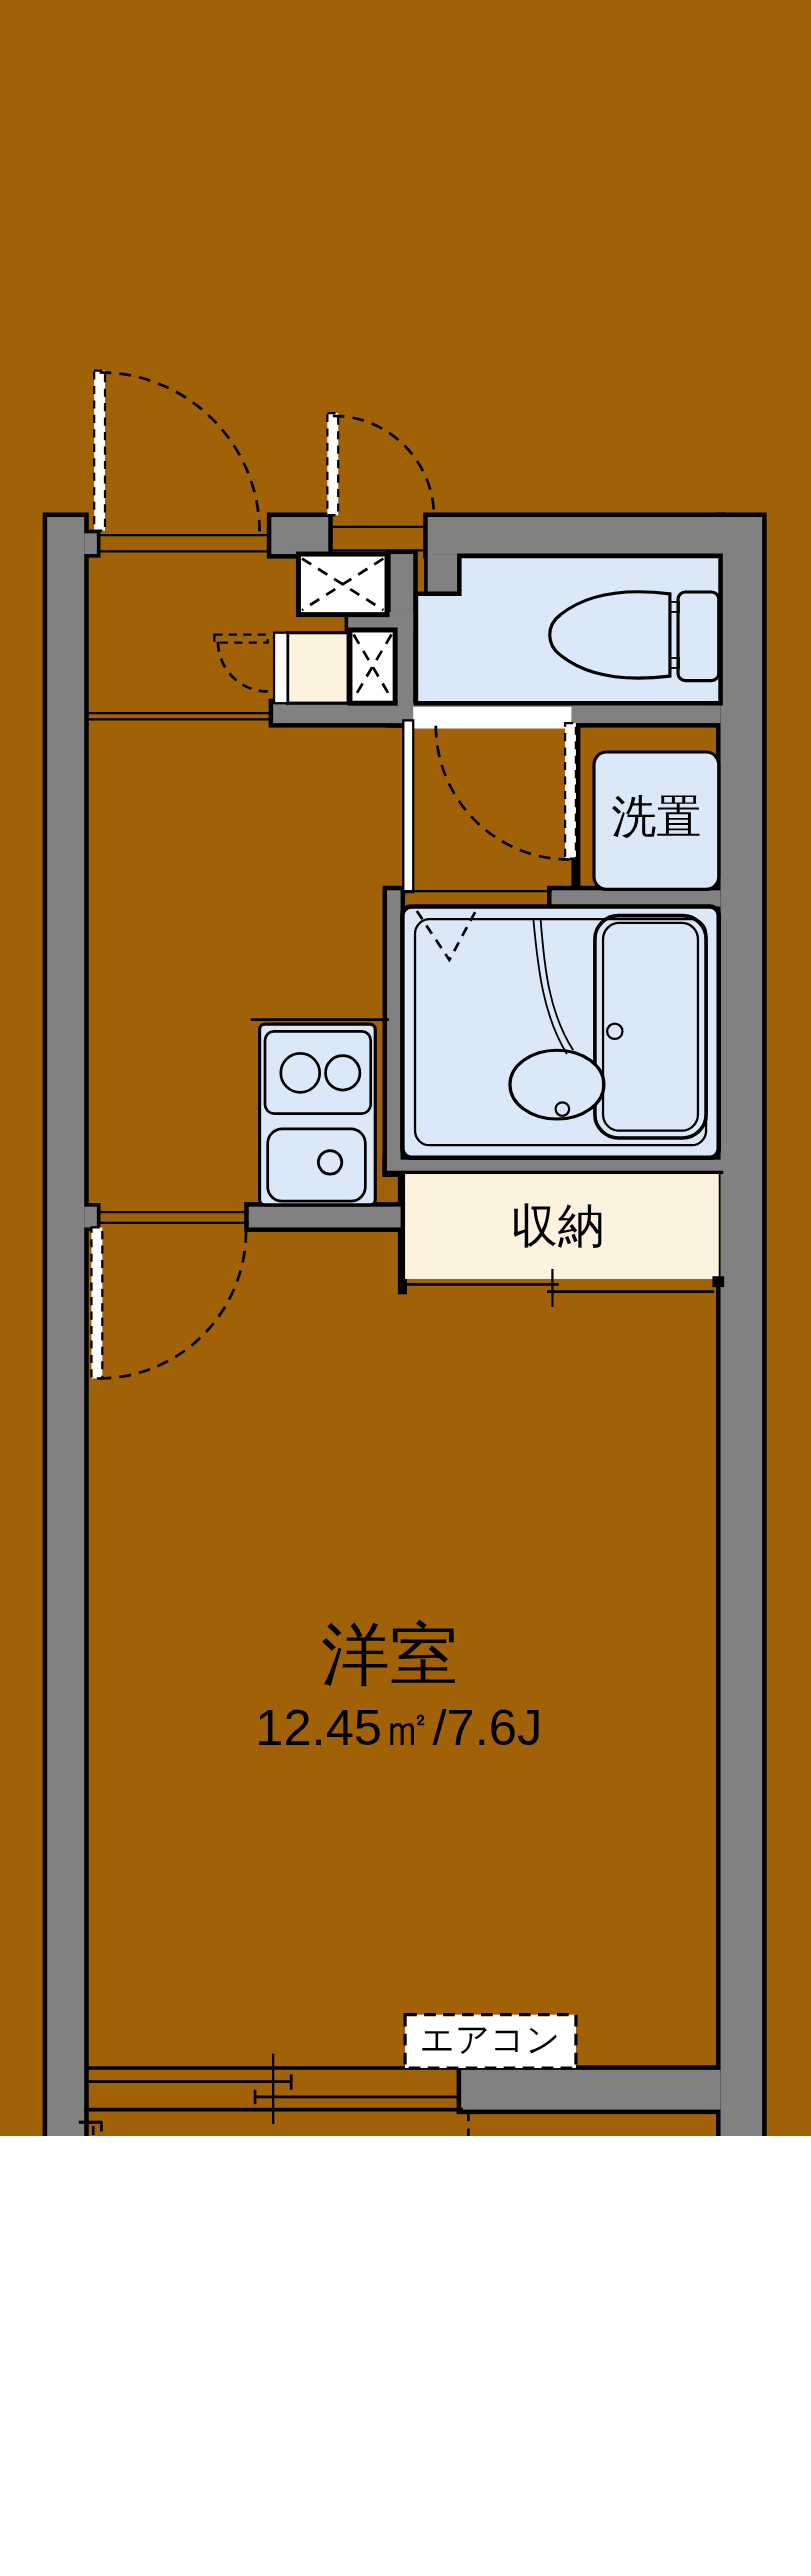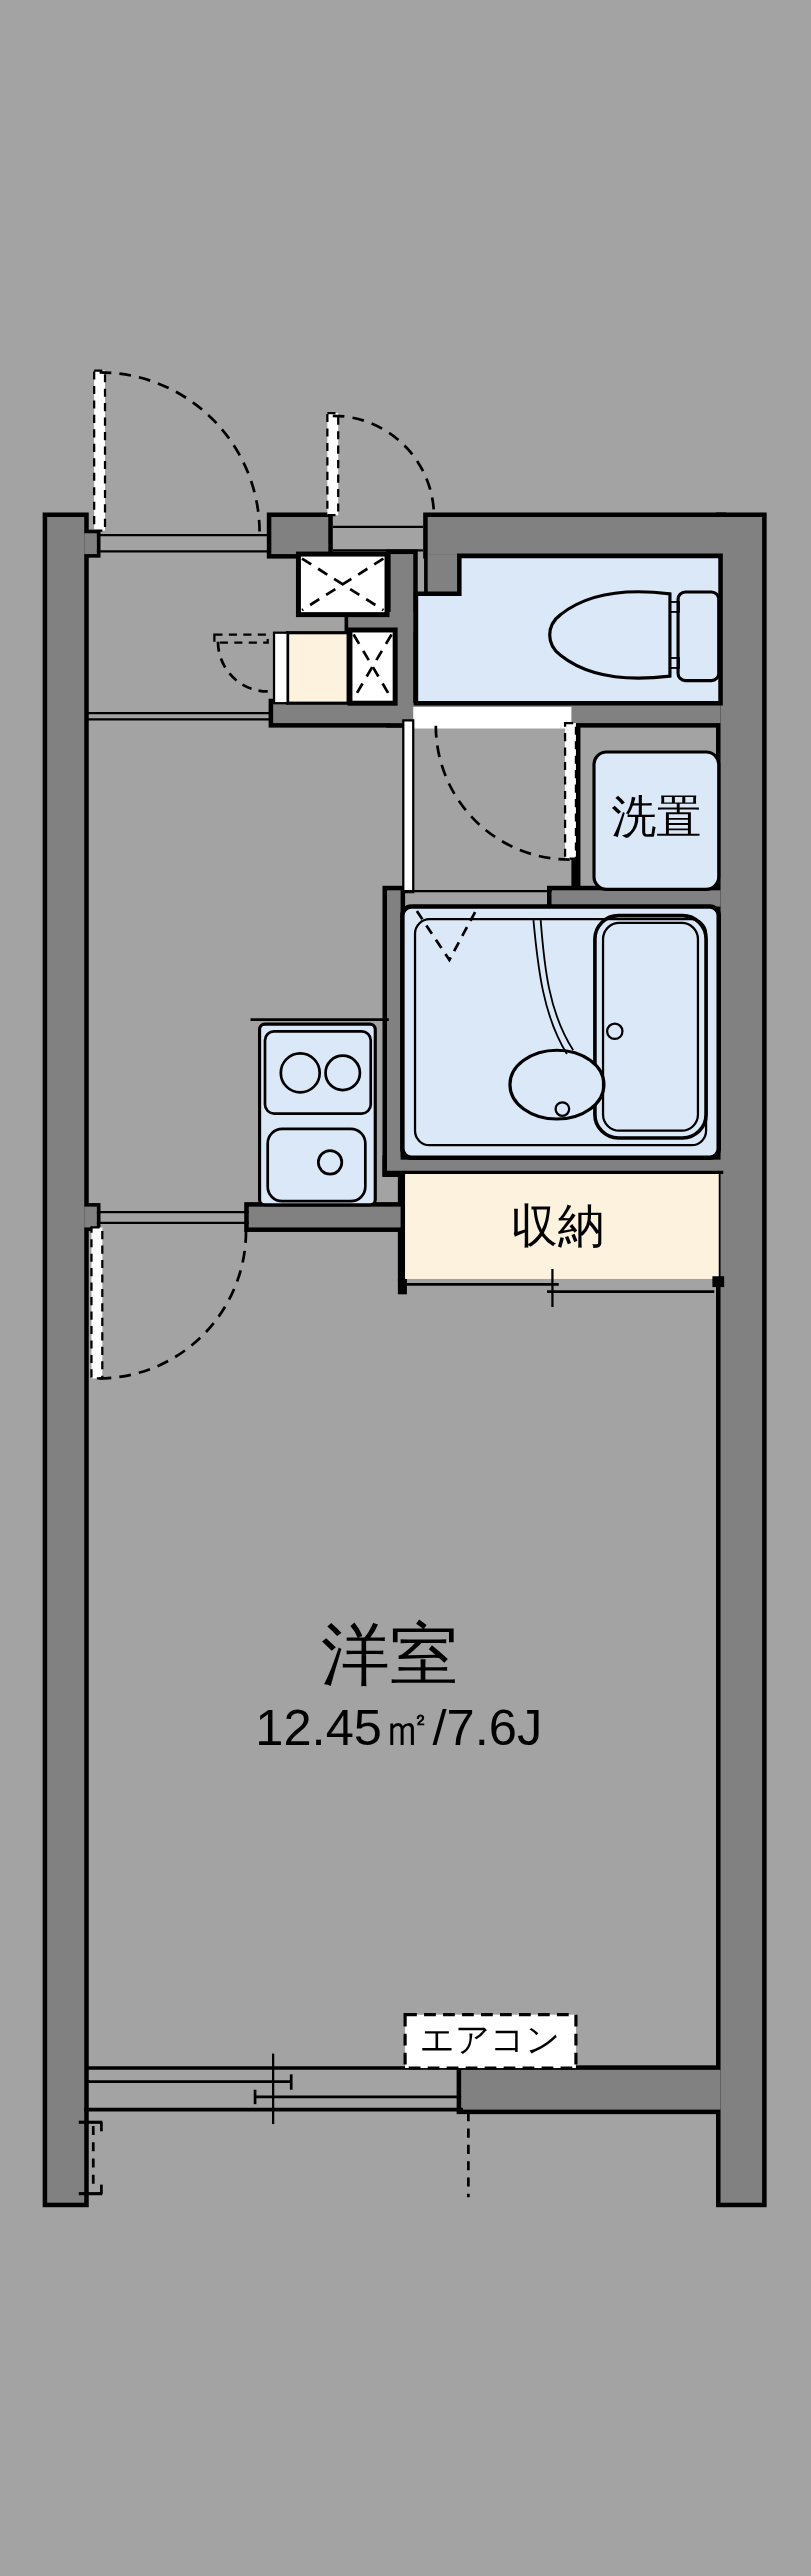--- a/index.html
+++ b/index.html
@@ -1,16 +1,16 @@
 <!DOCTYPE html>
 <html style="font-size:14.5px"><head>
 <meta charset="utf-8">
 <style>
   html,body{margin:0;padding:0;background:#ffffff;}
-  .canvas{position:relative;width:812px;height:2576px;background:#a3a3a3;overflow:hidden;}
+  .canvas{position:relative;width:812px;height:2136px;background:#a16207;overflow:hidden;}
   .canvas svg{position:absolute;left:0;top:0;display:block;}
   text{font-family:"Liberation Sans","DejaVu Sans",sans-serif;fill:#000;}
   .t-mid{text-anchor:middle;}
 </style>
 </head>
 <body>
 
 <div class="canvas">
 <svg width="812" height="2576" viewBox="0 0 898 2850">
 

